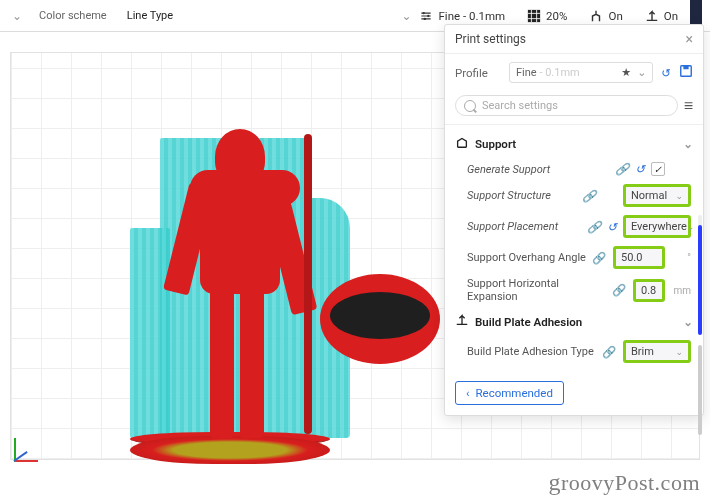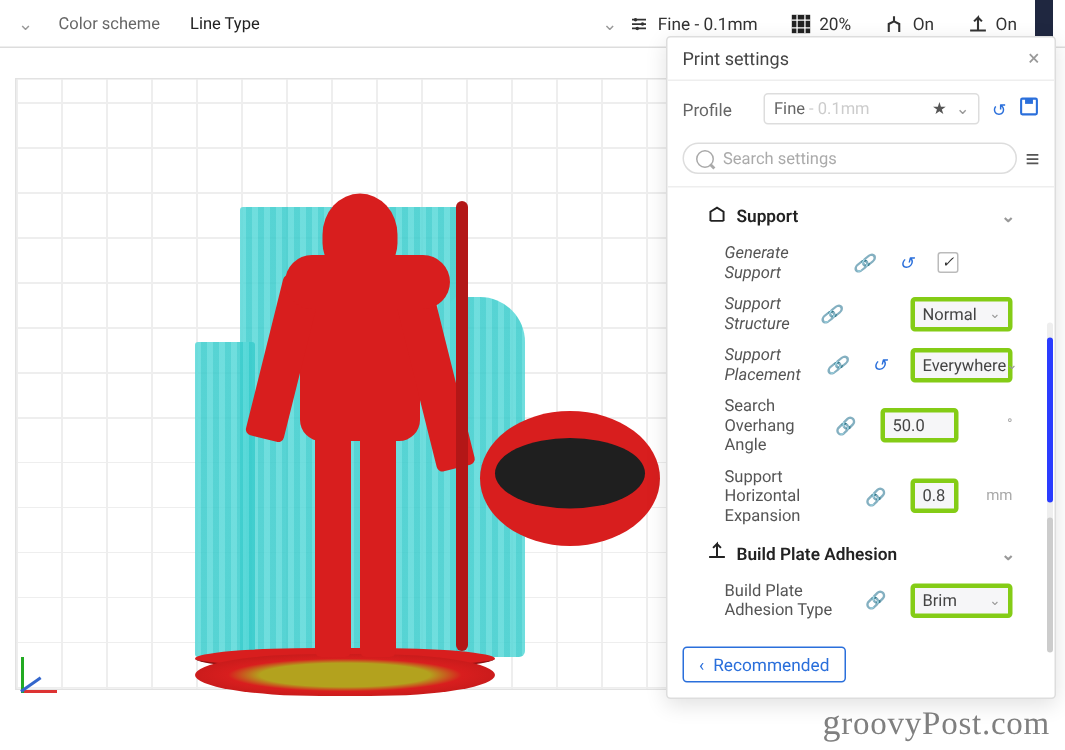--- a/index.html
+++ b/index.html
@@ -164,27 +164,27 @@
   .profile .ic{color:#2a6fdb;cursor:pointer;}
   .searchrow{
     display:flex;align-items:center;gap:6px;padding:4px 10px 8px 10px;border-bottom:1px solid #eee;
   }
   .searchrow .sb{
     flex:1;border:1px solid #ddd;border-radius:14px;padding:3px 10px 3px 26px;color:#aaa;font-size:11px;position:relative;
   }
   .searchrow .sb:before{content:'';position:absolute;left:8px;top:4px;width:10px;height:10px;border:1.5px solid #aaa;border-radius:50%;}
   .searchrow .sb:after{content:'';position:absolute;left:17px;top:14px;width:4px;height:1.5px;background:#aaa;transform:rotate(45deg);}
   .menu3{font-size:16px;color:#555;cursor:pointer;line-height:10px;}
-  .section{padding:4px 16px;}
+  .section{padding:4px 0;}
   .section .sechdr{
     display:flex;align-items:center;gap:6px;padding:6px 10px;font-weight:600;color:#222;cursor:pointer;
   }
   .section .sechdr .exp{margin-left:auto;color:#999;}
   .row{
-    display:flex;align-items:center;gap:16px;padding:4px 12px 4px 22px;color:#555;font-style:italic;
+    display:flex;align-items:center;gap:6px;padding:4px 12px 4px 22px;color:#555;font-style:italic;
   }
   .row.norm{font-style:normal;}
   .row .lbl{flex:1;font-size:11px;}
   .row .link{color:#888;}
   .row .reset{color:#2a6fdb;}
   .row .val{
     width:68px;border:3px solid #84cc16;background:#f6f6f8;border-radius:3px;padding:2px 5px;font-size:11px;font-style:normal;color:#444;
     display:flex;justify-content:space-between;align-items:center;
   }
   .row .val .c{color:#999;font-size:9px;}
@@ -356,21 +356,21 @@
       <span class="lbl">Support Placement</span>
       <span class="link">🔗</span>
       <span class="reset">↺</span>
       <div class="val">
         <span>Everywhere</span>
           <span class="c">⌄</span>
       </div>
     </div>
 
     <div class="row norm">
-      <span class="lbl">Search Overhang Angle</span>
+      <span class="lbl">Support Overhang Angle</span>
       <span class="link">🔗</span>
       <div class="val" style="width:52px">
         <span>50.0</span>
       </div>
       <span class="unit">°</span>
     </div>
 
     <div class="row norm">
       <span class="lbl">Support Horizontal Expansion</span>
       <span class="link">🔗</span>

